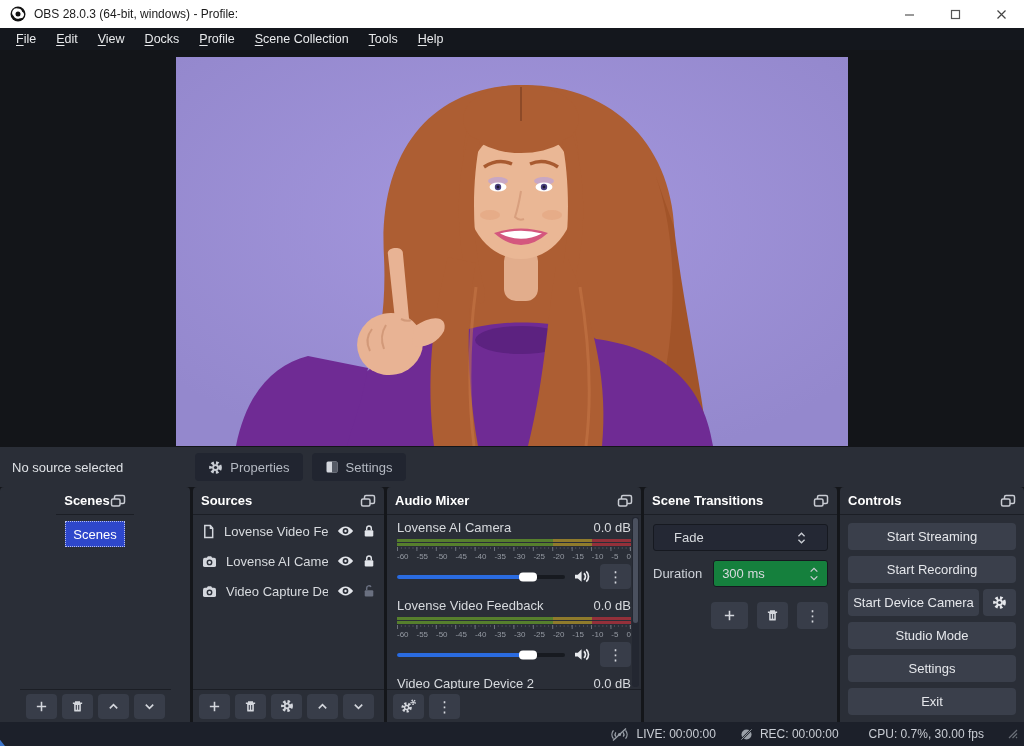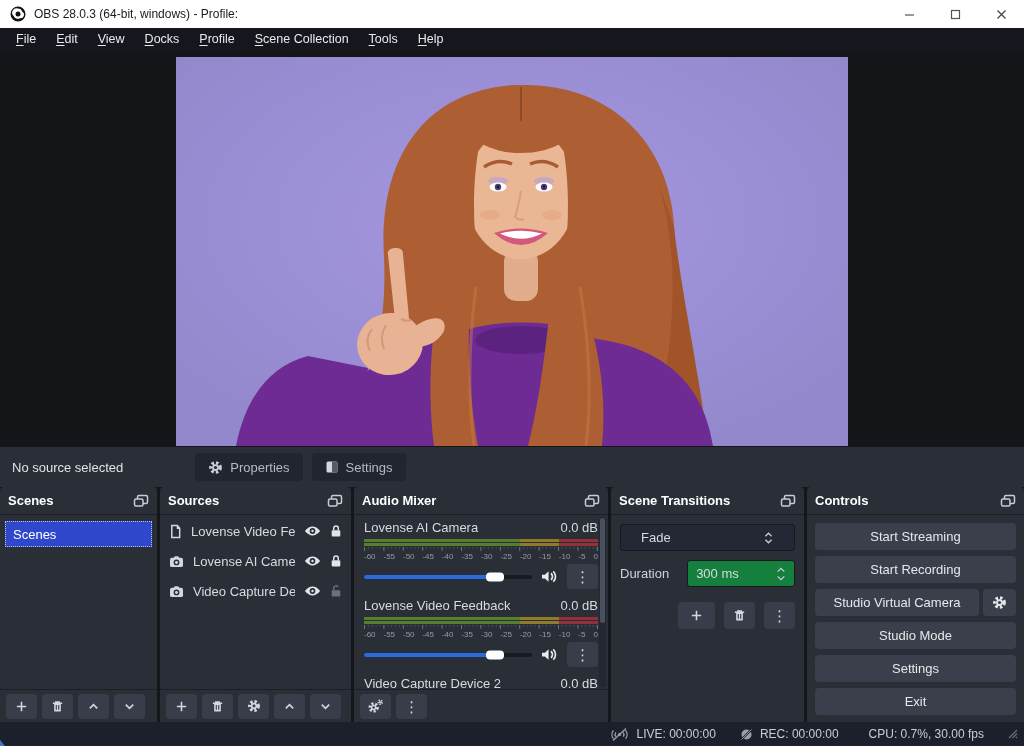--- a/index.html
+++ b/index.html
@@ -27,21 +27,21 @@
   .srcbar { height:40px; background:#2a2e37; display:flex; align-items:center; padding:0 12px; }
   .srcbar-status { font-size:13px; color:#dfe2e6; }
   .tool-btn { background:#212530; border:none; border-radius:4px; height:28px; padding:0 13px;
               display:flex; align-items:center; gap:7px; color:#b4b9c2; font-size:13px; }
   .tool-btn.props { margin-left:72px; }
   .tool-btn + .tool-btn { margin-left:9px; }
 
   
   .panels { height:235px; display:flex; gap:3px; background:#14161a; }
   .panel { background:#2a2e37; display:flex; flex-direction:column; border-radius:4px 4px 0 0; overflow:hidden; }
-  .p-scenes { width:157px; } .p-sources { width:191px; } .p-audio { width:254px; }
+  .p-scenes { width:190px;align-items:center; } .p-sources { width:191px; } .p-audio { width:254px; }
   .p-trans { width:193px; } .p-controls { flex:1; }
   .panel-header { height:28px; flex:none; display:flex; align-items:center; padding:0 8px;
                   border-bottom:1px solid #1b1e25; }
   .panel-title { font-size:13px; font-weight:bold; color:#ffffff; flex:1; }
   .panel-body { flex:1; overflow:hidden; position:relative; }
   .panel-toolbar { height:33px; flex:none; border-top:1px solid #1b1e25; display:flex; align-items:center;
                    padding:0 6px; gap:5px; }
   .icon-btn { width:31px; height:25px; background:#383d49; border:none; border-radius:4px;
               display:flex; align-items:center; justify-content:center; color:#d4d7dd; }
   .kebab { font-size:15px; color:#d4d7dd; line-height:1; }
@@ -73,21 +73,21 @@
   .slider-handle { position:absolute; left:78%; top:50%; transform:translate(-50%,-50%);
                    width:18px; height:9px; background:#ffffff; border-radius:4px; }
   .scrollbar { position:absolute; right:2px; top:2px; bottom:2px; width:7px; background:#232731; border-radius:3px; }
   .scroll-thumb { position:absolute; left:1px; top:1px; width:5px; height:62%; background:#4a505e; border-radius:3px; }
 
   
   .trans-body { padding:9px 9px 0; }
   .combo { height:27px; background:#242834; border:1px solid #161920; border-radius:3px;
            display:flex; align-items:center; padding:0 20px; }
   .combo-label { flex:1; font-size:13px; color:#d7dade; }
-  .duration-row { display:flex; align-items:center; gap:18px; margin-top:9px; }
+  .duration-row { display:flex; align-items:center; gap:11px; margin-top:9px; }
   .duration-label { font-size:13px; color:#cfd3da; }
   .spin { flex:1; height:27px; background:#15803d; border:1px solid #161920; border-radius:3px;
           display:flex; align-items:center; padding:0 8px; }
   .spin-value { flex:1; font-size:13px; color:#d7dade; }
   .spin-arrows { display:flex; flex-direction:column; gap:2px; }
   .st-buttons { display:flex; justify-content:flex-end; gap:9px; margin-top:15px; }
   .st-buttons .icon-btn.add { width:37px; height:27px; }
   .st-buttons .icon-btn { height:27px; }
 
   
@@ -554,21 +554,21 @@
       <span class="panel-title">Controls</span>
       <svg width="16" height="14" viewBox="0 0 16 14">
           <rect x="4.5" y="1.5" width="10" height="8" rx="1.5" fill="none" stroke="#c9ccd3" stroke-width="1.5"></rect>
           <rect x="1.5" y="5" width="8.5" height="7" rx="1.5" fill="#2a2e37" stroke="#c9ccd3" stroke-width="1.5"></rect>
         </svg>
     </div>
     <div class="panel-body controls-body">
       <button class="ctl-btn">Start Streaming</button>
       <button class="ctl-btn">Start Recording</button>
       <div class="vc-row">
-        <button class="ctl-btn">Studio Virtual Camera</button>
+        <button class="ctl-btn">Start Device Camera</button>
         <button class="vc-gear">
             <svg width="15" height="15" viewBox="0 0 16 16">
               <circle cx="8" cy="8" r="5" fill="none" stroke="#e5e7eb" stroke-width="3.6" stroke-dasharray="2.6 2.1"></circle>
               <circle cx="8" cy="8" r="3.6" fill="#e5e7eb"></circle>
               <circle cx="8" cy="8" r="1.7" fill="#3a3f4b"></circle>
             </svg>
           </button>
       </div>
       <button class="ctl-btn">Studio Mode</button>
       <button class="ctl-btn">Settings</button>

